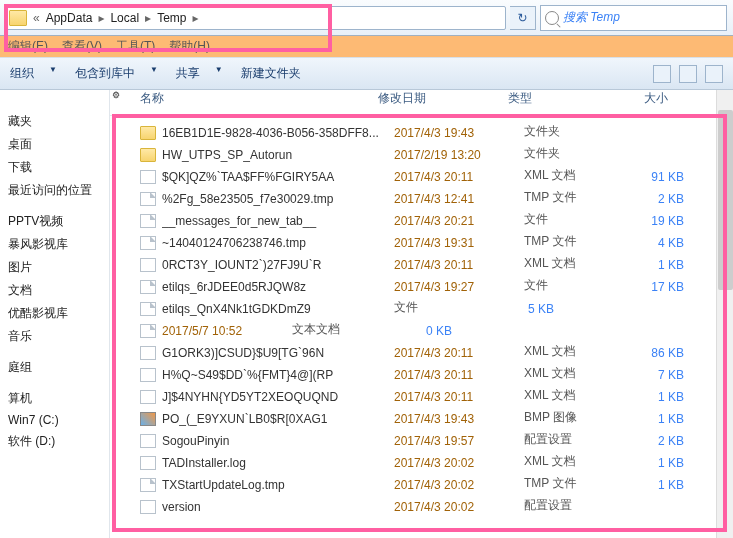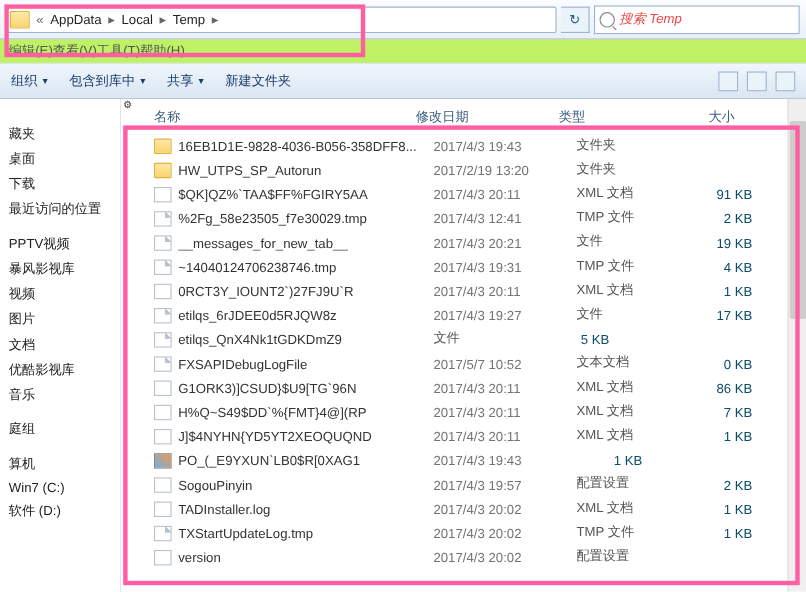--- a/index.html
+++ b/index.html
@@ -4,54 +4,54 @@
 <style>
 *{margin:0;padding:0;box-sizing:border-box;font-family:"Microsoft YaHei","Segoe UI",Tahoma,sans-serif;font-size:12px}
 body{background:#fff;width:733px;height:538px;overflow:hidden;position:relative}
 .addr-bar{display:flex;align-items:center;height:36px;background:linear-gradient(#fafcfe,#e8f0f8);border-bottom:1px solid #a0b0c0;padding:4px 6px;gap:4px}
 .addr-highlight{position:absolute;left:4px;top:4px;width:328px;height:48px;border:4px solid #ff5fa2;pointer-events:none;z-index:5}
 .addr-box{flex:0 0 500px;height:24px;display:flex;align-items:center;background:#fff;border:1px solid #9db4cc;border-radius:2px}
 .addr-icon{width:18px;height:16px;margin:0 2px;background:linear-gradient(#ffe9a6,#f7d46f);border:1px solid #d9b53b;border-radius:1px}
 .addr-sep{color:#666;padding:0 4px}
 .crumb{padding:0 2px;color:#222;cursor:default}
 .addr-ref{width:26px;height:24px;display:flex;align-items:center;justify-content:center;border:1px solid #9db4cc;border-left:none;background:#eaf2fa}
-.search-box{flex:1;height:24px;border:1px solid #9db4cc;background:#fff;display:flex;align-items:center;padding:12px 4px;color:#ef4444;font-style:italic}
+.search-box{flex:1;height:24px;border:1px solid #9db4cc;background:#fff;display:flex;align-items:center;padding:12px 4px;color:#3b82f6;font-style:italic}
 .search-ic{width:14px;height:14px;margin-right:4px;border:1px solid #888;border-radius:50%;position:relative}
 .search-ic:after{content:"";position:absolute;width:5px;height:1px;background:#888;bottom:-2px;right:-3px;transform:rotate(45deg)}
-.menu-row{height:22px;display:flex;align-items:center;padding:0 8px;color:#555;background:#bef264;border-bottom:1px solid #d8e0e8}
+.menu-row{height:22px;display:flex;align-items:center;padding:0 8px;gap:14px;color:#555;background:#fdba74;border-bottom:1px solid #d8e0e8}
 .toolbar{height:32px;display:flex;align-items:center;padding:0 10px;gap:18px;background:linear-gradient(#f0f6fc,#dae6f3);border-bottom:1px solid #b8c8d8}
-.tb-item{color:#1a3d6d;cursor:default;display:flex;align-items:center;gap:3px}
+.tb-item{color:#1a3d6d;cursor:default;display:flex;align-items:flex-start;gap:15px}
 .tb-drop{font-size:8px;color:#1a3d6d}
 .tb-right{margin-left:auto;display:flex;gap:8px}
 .tb-ic{width:18px;height:18px;border:1px solid #9db4cc;background:#eaf2fa}
 .main{display:flex;height:calc(538px - 36px - 22px - 32px)}
 .nav{width:110px;border-right:1px solid #e0e6ec;padding:20px 2px;overflow:hidden}
 .nav-item{padding:3px 6px;color:#222;white-space:nowrap;cursor:default}
 .nav-sep{height:8px}
 .content{flex:1;position:relative}
 .content-highlight{position:absolute;left:2px;top:24px;right:6px;bottom:6px;border:4px solid #ff5fa2;pointer-events:none;z-index:4}
-.cols{display:flex;height:26px;align-items:flex-end;border-bottom:1px solid #e4e9ef;color:#3a5a80;padding-left:30px}
+.cols{display:flex;height:26px;align-items:flex-start;border-bottom:1px solid #e4e9ef;color:#3a5a80;padding-left:30px}
 .c-name{flex:0 0 238px}
 .c-date{flex:0 0 130px}
 .c-type{flex:0 0 100px}
 .c-size{flex:0 0 70px;text-align:right;padding-right:10px}
 .rows{padding-top:2px}
 .row{display:flex;height:22px;align-items:flex-end;padding-left:30px;color:#333}
 .fi{width:16px;height:14px;margin-right:6px;flex:0 0 16px}
 .fi.folder{background:linear-gradient(#ffe9a6,#f7d46f);border:1px solid #d9b53b;border-radius:1px}
 .fi.file{background:#fff;border:1px solid #b8c2cc;position:relative}
 .fi.file:before{content:"";position:absolute;right:-1px;top:-1px;border:3px solid transparent;border-left-color:#b8c2cc;border-bottom-color:#b8c2cc}
 .fi.xml{background:#fff;border:1px solid #b8c2cc}
 .fi.bmp{background:linear-gradient(45deg,#6ab0e8,#f09848);border:1px solid #888}
 .fi.cfg{background:#fff;border:1px solid #b8c2cc}
 .fi.cfg:after{content:"⚙";font-size:9px;position:absolute;left:2px;top:0;color:#666}
 .r-name{flex:0 0 232px;white-space:nowrap;overflow:hidden;text-overflow:ellipsis}
-.r-date{flex:0 0 130px;color:#737373}
+.r-date{flex:0 0 130px;color:#a16207}
 .r-type{flex:0 0 100px;color:#555}
-.r-size{flex:0 0 70px;text-align:right;color:#0c4a6e;padding-right:10px}
+.r-size{flex:0 0 70px;text-align:right;color:#3b82f6;padding-right:10px}
 .sb{position:absolute;right:0;top:0;width:17px;height:100%;background:#f0f0f0;border-left:1px solid #dcdcdc}
 .sb-thumb{position:absolute;top:20px;width:15px;left:1px;height:180px;background:#cdcdcd;border-radius:2px}
 </style>
 </head>
 <body>
 
 <div class="addr-highlight"></div>
 
 <div class="addr-bar">
   <div class="addr-box">
@@ -105,21 +105,20 @@
 
 <div class="main">
   <div class="nav">
     <div class="nav-item">藏夹</div>
     <div class="nav-item">桌面</div>
     <div class="nav-item">下载</div>
     <div class="nav-item">最近访问的位置</div>
     <div class="nav-sep"></div>
     <div class="nav-item">PPTV视频</div>
     <div class="nav-item">暴风影视库</div>
-    <div class="nav-item">视频</div>
     <div class="nav-item">图片</div>
     <div class="nav-item">文档</div>
     <div class="nav-item">优酷影视库</div>
     <div class="nav-item">音乐</div>
     <div class="nav-sep"></div>
     <div class="nav-item">庭组</div>
     <div class="nav-sep"></div>
     <div class="nav-item">算机</div>
     <div class="nav-item">Win7 (C:)</div>
     <div class="nav-item">软件 (D:)</div>
@@ -191,21 +190,20 @@
           <div class="r-size">17 KB</div>
         </div>
         <div class="row">
           <div class="fi file"></div>
           <div class="r-name">etilqs_QnX4Nk1tGDKDmZ9</div>
           <div class="r-type">文件</div>
           <div class="r-size">5 KB</div>
         </div>
         <div class="row">
           <div class="fi file"></div>
-          <div class="r-name">FXSAPIDebugLogFile</div>
           <div class="r-date">2017/5/7 10:52</div>
           <div class="r-type">文本文档</div>
           <div class="r-size">0 KB</div>
         </div>
         <div class="row">
           <div class="fi xml"></div>
           <div class="r-name">G1ORK3)]CSUD}$U9[TG`96N</div>
           <div class="r-date">2017/4/3 20:11</div>
           <div class="r-type">XML 文档</div>
           <div class="r-size">86 KB</div>
@@ -221,20 +219,21 @@
           <div class="fi xml"></div>
           <div class="r-name">J]$4NYHN{YD5YT2XEOQUQND</div>
           <div class="r-date">2017/4/3 20:11</div>
           <div class="r-type">XML 文档</div>
           <div class="r-size">1 KB</div>
         </div>
         <div class="row">
           <div class="fi bmp"></div>
           <div class="r-name">PO_(_E9YXUN`LB0$R[0XAG1</div>
           <div class="r-date">2017/4/3 19:43</div>
+          <div class="r-type">BMP 图像</div>
           <div class="r-size">1 KB</div>
         </div>
         <div class="row">
           <div class="fi cfg"></div>
           <div class="r-name">SogouPinyin</div>
           <div class="r-date">2017/4/3 19:57</div>
           <div class="r-type">配置设置</div>
           <div class="r-size">2 KB</div>
         </div>
         <div class="row">

